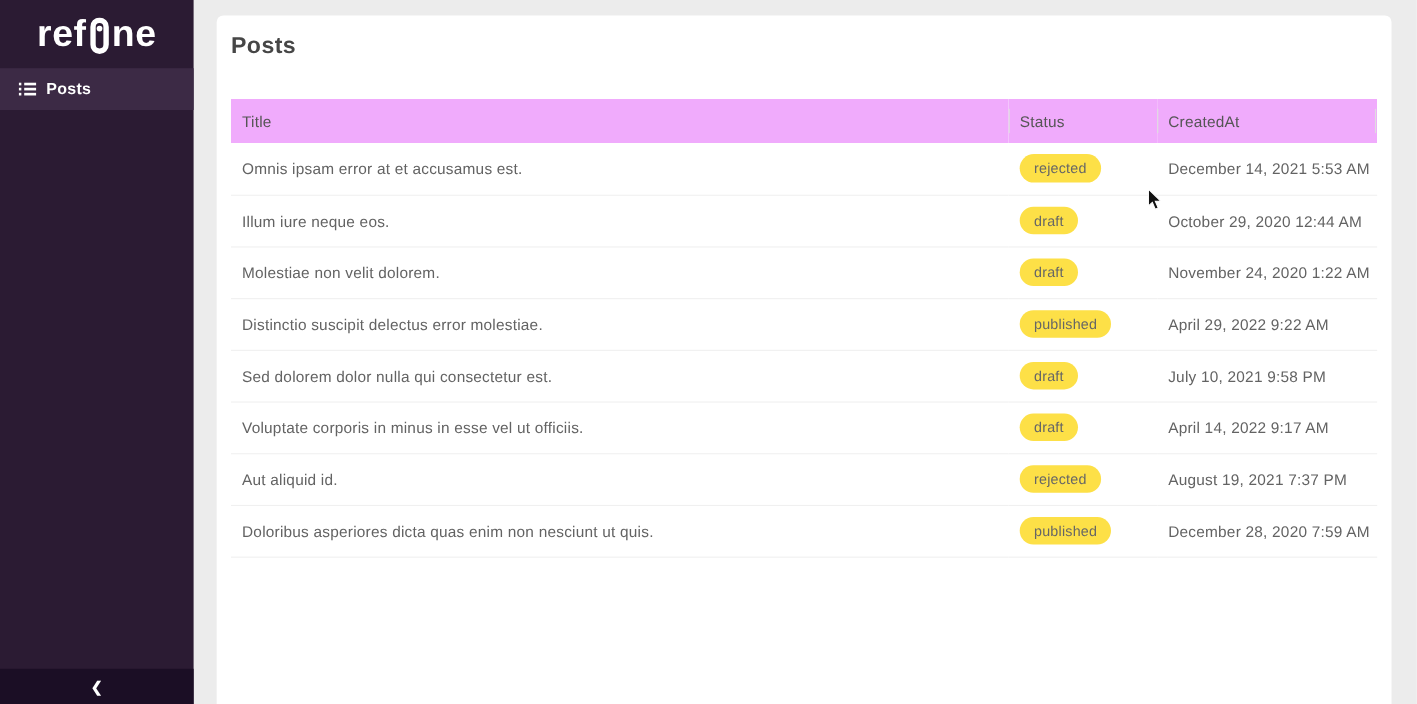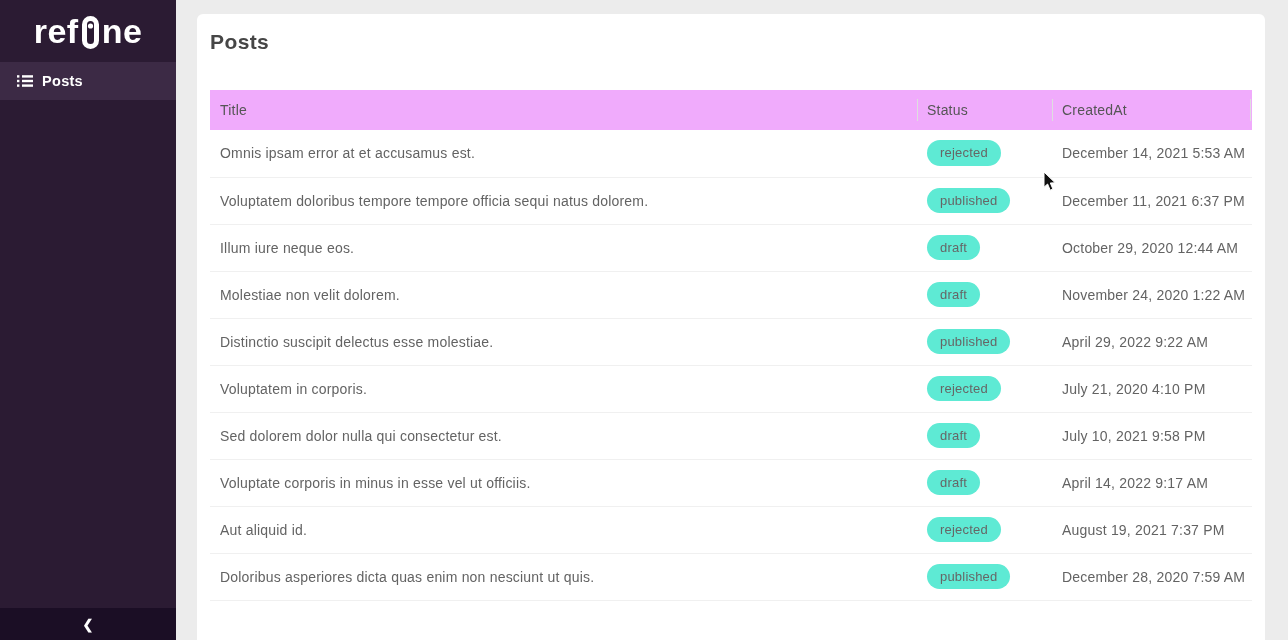--- a/index.html
+++ b/index.html
@@ -133,21 +133,21 @@
     border-bottom: 1px solid #f0f0f0;
     white-space: nowrap;
     overflow: hidden;
     letter-spacing: 0.2px;
   }
   .col-status { width: 135px; }
   .col-created { width: 200px; }
 
   .badge {
     display: inline-block;
-    background: #5eead4;
+    background: #fde047;
     color: #666666;
     border-radius: 14px;
     padding: 5px 13px;
     font-size: 13px;
     line-height: 1.2;
     letter-spacing: 0.2px;
   }
 
   
   .cursor {
@@ -205,43 +205,33 @@
           <th class="col-created">CreatedAt</th>
         </tr>
       </thead>
       <tbody>
           <tr>
             <td class="col-title">Omnis ipsam error at et accusamus est.</td>
             <td class="col-status"><span class="badge">rejected</span></td>
             <td class="col-created">December 14, 2021 5:53 AM</td>
           </tr>
           <tr>
-            <td class="col-title">Voluptatem doloribus tempore tempore officia sequi natus dolorem.</td>
-            <td class="col-status"><span class="badge">published</span></td>
-            <td class="col-created">December 11, 2021 6:37 PM</td>
-          </tr>
-          <tr>
             <td class="col-title">Illum iure neque eos.</td>
             <td class="col-status"><span class="badge">draft</span></td>
             <td class="col-created">October 29, 2020 12:44 AM</td>
           </tr>
           <tr>
             <td class="col-title">Molestiae non velit dolorem.</td>
             <td class="col-status"><span class="badge">draft</span></td>
             <td class="col-created">November 24, 2020 1:22 AM</td>
           </tr>
           <tr>
-            <td class="col-title">Distinctio suscipit delectus esse molestiae.</td>
+            <td class="col-title">Distinctio suscipit delectus error molestiae.</td>
             <td class="col-status"><span class="badge">published</span></td>
             <td class="col-created">April 29, 2022 9:22 AM</td>
-          </tr>
-          <tr>
-            <td class="col-title">Voluptatem in corporis.</td>
-            <td class="col-status"><span class="badge">rejected</span></td>
-            <td class="col-created">July 21, 2020 4:10 PM</td>
           </tr>
           <tr>
             <td class="col-title">Sed dolorem dolor nulla qui consectetur est.</td>
             <td class="col-status"><span class="badge">draft</span></td>
             <td class="col-created">July 10, 2021 9:58 PM</td>
           </tr>
           <tr>
             <td class="col-title">Voluptate corporis in minus in esse vel ut officiis.</td>
             <td class="col-status"><span class="badge">draft</span></td>
             <td class="col-created">April 14, 2022 9:17 AM</td>

